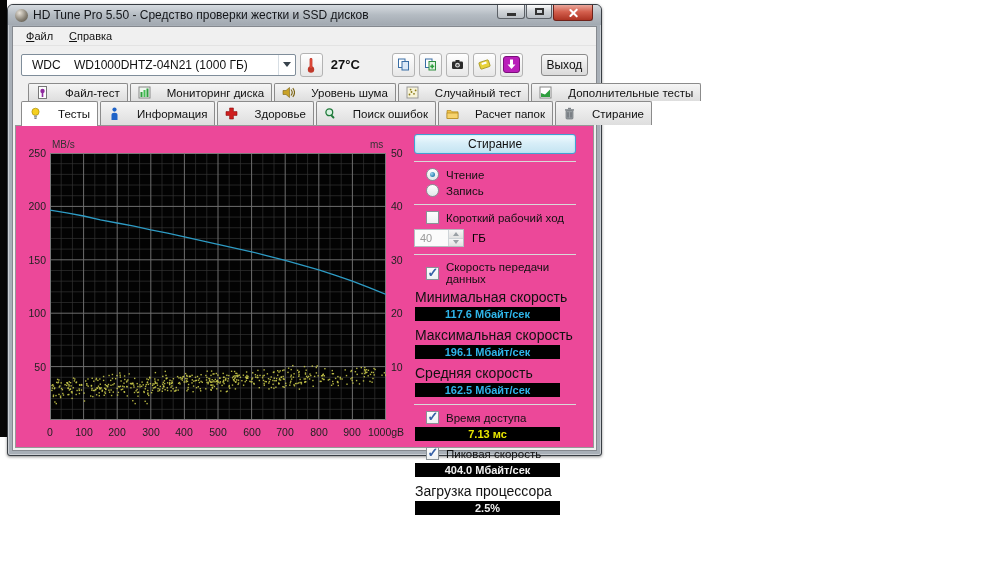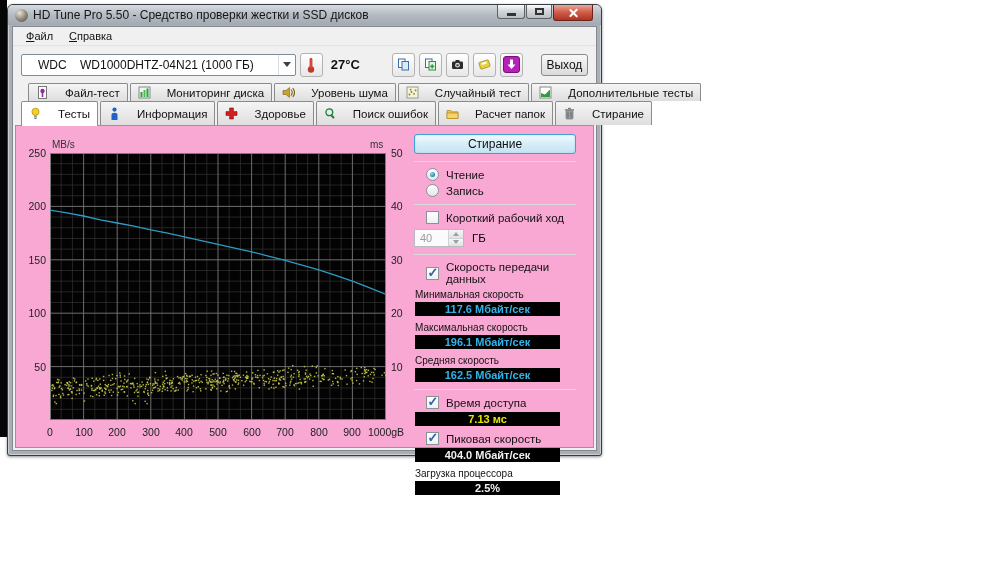--- a/index.html
+++ b/index.html
@@ -31,42 +31,42 @@
   .client { position:absolute; left:4px; right:4px; top:21px; bottom:4px;
             background:#f0f0f0; border:1px solid #85898f; display:flex; flex-direction:column; }
 
   .menubar { height:19px; display:flex; align-items:center; padding-left:5px; font-size:11px; color:#111; border-bottom:1px solid #e3e3e3; }
   .menu-item { padding:1px 8px; cursor:default; }
   .menu-item u { text-decoration:underline; }
 
   .toolbar { height:37px; display:flex; align-items:center; padding:0 8px; }
   .combo { width:280px; height:22px; background:#fff; border:1px solid #7f8d9a; border-radius:2px;
            display:flex; align-items:center; font-size:12px; color:#111; }
-  .combo-text { flex:1; padding-left:16px; white-space:pre; overflow:hidden; }
+  .combo-text { flex:1; padding-left:10px; white-space:pre; overflow:hidden; }
   .combo-arrow { width:17px; height:100%; display:flex; align-items:center; justify-content:center; border-left:1px solid #d7dee4; }
   .combo-arrow i { width:0; height:0; border-left:4px solid transparent; border-right:4px solid transparent; border-top:5px solid #38424c; }
   .tbtn { width:23px; height:24px; border:1px solid #b3b3b3; border-radius:3px;
           background:linear-gradient(#fff,#e7e7e7); display:flex; align-items:center; justify-content:center; cursor:pointer; }
   .therm { margin-left:4px; }
   .temp { font-size:13px; font-weight:bold; color:#111; margin-left:8px; }
   .tool-group { display:flex; gap:4px; margin-left:32px; }
   .exit-btn { margin-left:18px; width:48px; height:22px; font-size:12px; color:#111;
               border:1px solid #8a8a8a; border-radius:3px; background:linear-gradient(#f8f8f8,#dadada); cursor:pointer; }
 
   .tabs-area { padding-left:8px; background:#f0f0f0; }
   .tabrow { display:flex; }
   .tabrow1 { margin-left:7px; height:18px; }
   .tabrow2 { height:24px; margin-top:0; }
   .tab { display:flex; align-items:center; gap:16px; padding:0 7px; font-size:11.5px; color:#111;
          border:1px solid #8b8b8b; border-bottom:none; border-radius:2px 2px 0 0;
          background:linear-gradient(#f5f5f5,#dedede); margin-right:2px; cursor:pointer; white-space:nowrap; }
   .tab.active { background:#fff; position:relative; z-index:3; margin-bottom:-1px; padding-bottom:1px; }
   .tab svg { flex:0 0 auto; }
 
-  .content { flex:1; margin:0 2px 2px 2px; background:#f9a8d4; border:1px solid #979797; position:relative; z-index:2; }
+  .content { flex:1; margin:0 2px 2px 2px; background:#ec4899; border:1px solid #979797; position:relative; z-index:2; }
 
   .chart-zone { position:absolute; left:0; top:0; right:0; bottom:0; font-size:10.5px; color:#222; }
   .plot { position:absolute; left:34px; top:27px; width:336px; height:267px; }
   .axis-unit { position:absolute; font-size:10px; color:#333; }
   .ytick { position:absolute; width:26px; text-align:right; }
   .ytick-r { position:absolute; text-align:left; }
   .xtick { position:absolute; text-align:center; width:44px; margin-left:-22px; }
 
   .panel { position:absolute; left:398px; top:8px; width:166px; }
   .run-btn { width:162px; height:20px; font-size:12px; color:#111; border:1px solid #41a1d2; border-radius:3px;
@@ -79,21 +79,21 @@
   .cbx { width:13px; height:13px; border:1px solid #8a9297; background:linear-gradient(#fefefe,#eef1f3); position:relative; flex:0 0 auto; cursor:pointer; }
   .cbx.on::after { content:"\2713"; position:absolute; left:0.5px; top:-3px; font-size:13px; font-weight:bold; color:#3862a8; }
   .spin-row { display:flex; align-items:center; gap:8px; margin:5px 0 2px 0; font-size:11.5px; }
   .spin { width:50px; height:18px; border:1px solid #b5bcc1; background:#fbfbfb; display:flex; }
   .spin-val { flex:1; font-size:11px; color:#9a9a9a; display:flex; align-items:center; padding-left:5px; }
   .spin-btns { width:15px; display:flex; flex-direction:column; border-left:1px solid #cfd4d8; }
   .spin-btns b { flex:1; display:flex; align-items:center; justify-content:center; background:linear-gradient(#f6f6f6,#e2e2e2); cursor:pointer; }
   .spin-btns b + b { border-top:1px solid #cfd4d8; }
   .spin-btns i { width:0; height:0; border-left:3px solid transparent; border-right:3px solid transparent; }
   .arr-up { border-bottom:4px solid #9aa0a5; } .arr-dn { border-top:4px solid #9aa0a5; }
-  .val-label { font-size:10px; color:#111; margin:4px 0 2px 1px; }
+  .val-label { font-size:14px; color:#111; margin:4px 0 2px 1px; }
   .val-box { width:145px; height:14px; background:#000; color:#fff; font-size:11px; font-weight:bold;
              display:flex; align-items:center; justify-content:center; margin:1px 0 6px 1px; }
   .val-cyan { color:#2fb4e9; } .val-yellow { color:#e8e600; } .val-white { color:#f0f0f0; }
 </style>
 </head>
 <body>
 
 <div class="black-strip"></div>
 
 <div class="window">

